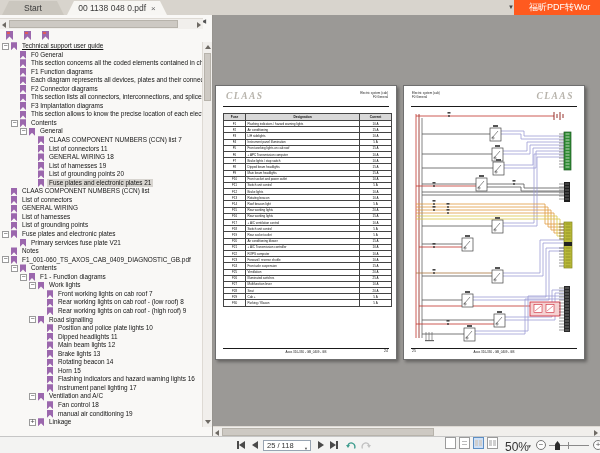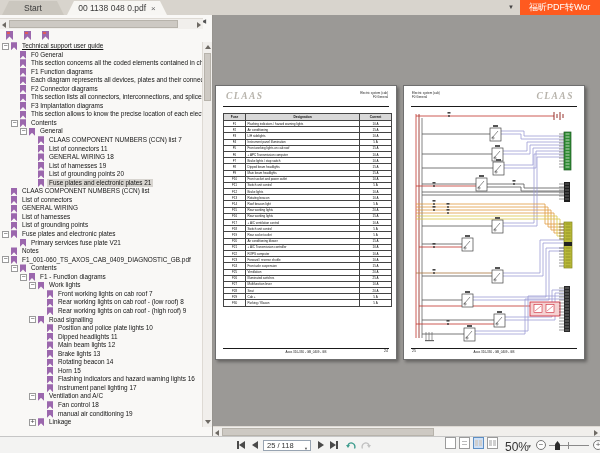--- a/index.html
+++ b/index.html
@@ -6,21 +6,21 @@
   body{width:600px;height:453px;position:relative;overflow:hidden;
        font-family:"Liberation Sans","DejaVu Sans",sans-serif;background:#d8d4cd;}
   
   .tabbar{position:absolute;left:0;top:0;right:0;height:15px;background:#d8d4cd;border-bottom:1px solid #d946ef;}
   .tab{position:absolute;top:1px;height:14px;font-size:8.5px;line-height:14px;color:#3a3a3a;text-align:center;}
   .tab-start{left:2px;width:62px;background:#cbc7bf;clip-path:polygon(7px 0,55px 0,62px 14px,0 14px);}
   .tab-doc{left:67px;width:100px;background:#f7f6f3;clip-path:polygon(7px 0,93px 0,100px 14px,0 14px);}
   .tab-doc .close{font-size:8px;color:#666;margin-left:5px;}
   .tab-overflow{position:absolute;left:508px;top:4px;font-size:6px;color:#444;}
   .promo{position:absolute;right:0;top:0;width:71px;height:18px;background:#ff5a1f;color:#fff;
-         font-size:9px;line-height:15px;padding-left:9px;white-space:nowrap;overflow:hidden;}
+         font-size:9px;line-height:15px;padding-left:15px;white-space:nowrap;overflow:hidden;}
   
   .sidebar{position:absolute;left:0;top:15px;width:212px;bottom:16px;background:#f9f8f6;border-right:1px solid #97948f;}
   .panel-header{position:absolute;left:0;top:0;right:0;height:13px;font-size:8px;color:#333;line-height:13px;padding-left:4px;}
   .ph-ic{position:absolute;top:0;font-size:7px;color:#555;line-height:13px;}
   .ph-ic.a{right:16px;}  .ph-ic.b{right:6px;font-size:6px;}
   .panel-toolbar{position:absolute;left:0;top:13px;right:0;height:14px;}
   .pt-ic{position:absolute;top:3px;width:7px;height:9px;background:#9b67ad;
          clip-path:polygon(0 0,100% 0,100% 100%,50% 62%,0 100%);}
   .pt-ic::after{content:"";position:absolute;left:1px;top:1px;width:3px;height:2px;background:#e05a5a;}
   .tree{position:absolute;left:0;top:27px;right:9px;bottom:10px;overflow:hidden;}

